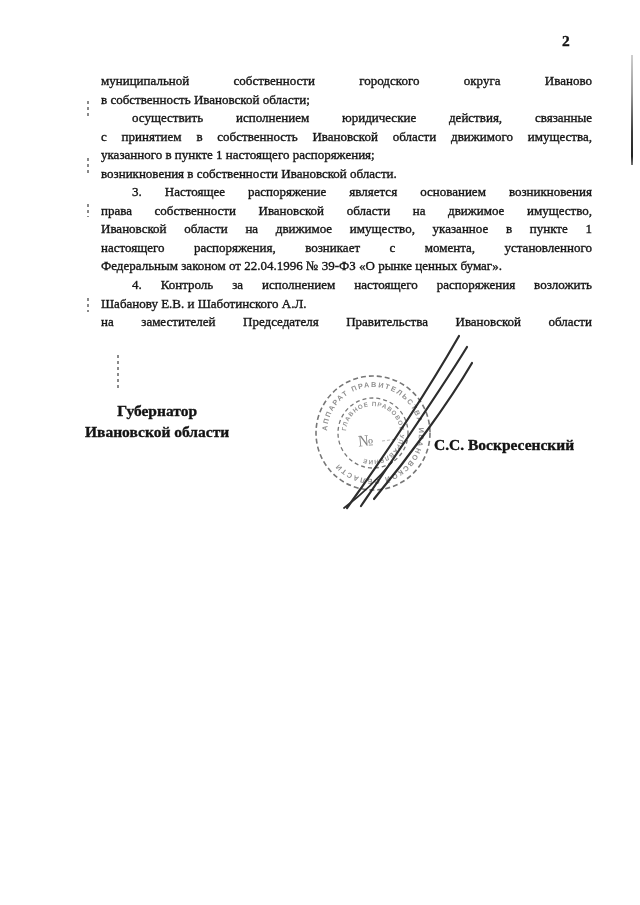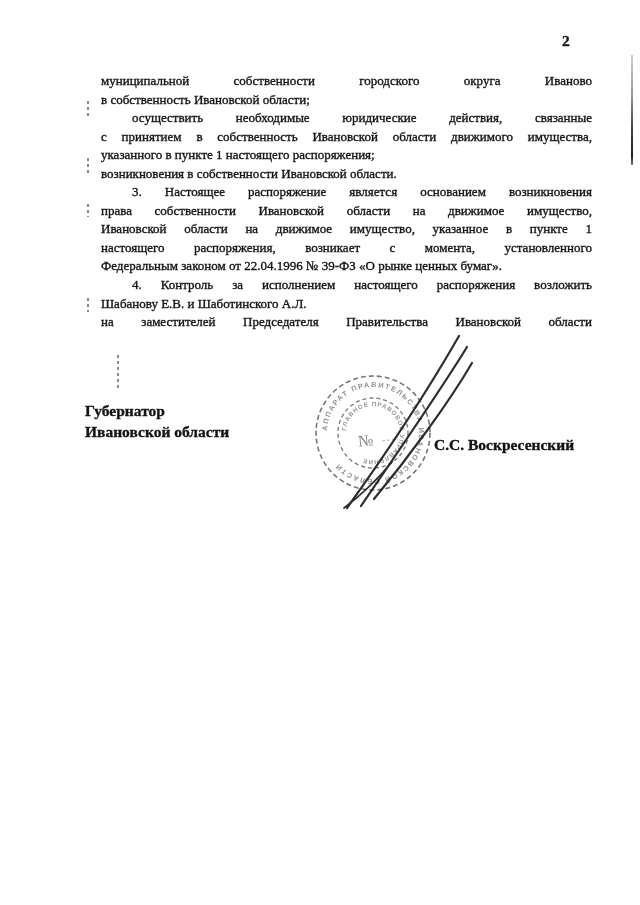--- a/index.html
+++ b/index.html
@@ -13,21 +13,21 @@
   }
   .body-text {
     position:absolute; left:85px; top:72px; width:491px;
     font-size:13px; line-height:18.55px;margin-left:16px;
   }
   .line { text-align:justify; text-align-last:justify; }
   .line.left { text-align-last:left; }
   .line.indent { text-indent:31px; }
   .sig-title {
     position:absolute; left:85px; top:400px;
-    font-size:15.5px; font-weight:bold; line-height:21px;
+    font-size:15.5px; font-weight:bold; line-height:21px;text-align:center;
   }
   .signer {
     position:absolute; left:434px; top:436px;
     font-size:15.5px; font-weight:bold; white-space:nowrap;
   }
   .overlay { position:absolute; left:290px; top:320px; width:220px; height:210px; }
   
   .tick {
     position:absolute; width:2px; background:repeating-linear-gradient(
       to bottom, #8a8a8a 0 3px, transparent 3px 6px);
@@ -40,21 +40,21 @@
 </head>
 <body>
 
 <div class="page">
 
   <div class="page-num">2</div>
 
   <div class="body-text">
     <div class="line">муниципальной собственности городского округа Иваново</div>
     <div class="line left">в собственность Ивановской области;</div>
-    <div class="line indent">осуществить необходимые юридические действия, связанные</div>
+    <div class="line indent">осуществить исполнением юридические действия, связанные</div>
     <div class="line">с принятием в собственность Ивановской области движимого имущества,</div>
     <div class="line left">указанного в пункте 1 настоящего распоряжения;</div>
     <div class="line left">возникновения в собственности Ивановской области.</div>
     <div class="line indent">3. Настоящее распоряжение является основанием возникновения</div>
     <div class="line">права собственности Ивановской области на движимое имущество,</div>
     <div class="line">Ивановской области на движимое имущество, указанное в пункте 1</div>
     <div class="line">настоящего распоряжения, возникает с момента, установленного</div>
     <div class="line left">Федеральным законом от 22.04.1996 № 39-ФЗ «О рынке ценных бумаг».</div>
     <div class="line indent">4. Контроль за исполнением настоящего распоряжения возложить</div>
     <div class="line left">Шабанову Е.В. и Шаботинского А.Л.</div>

